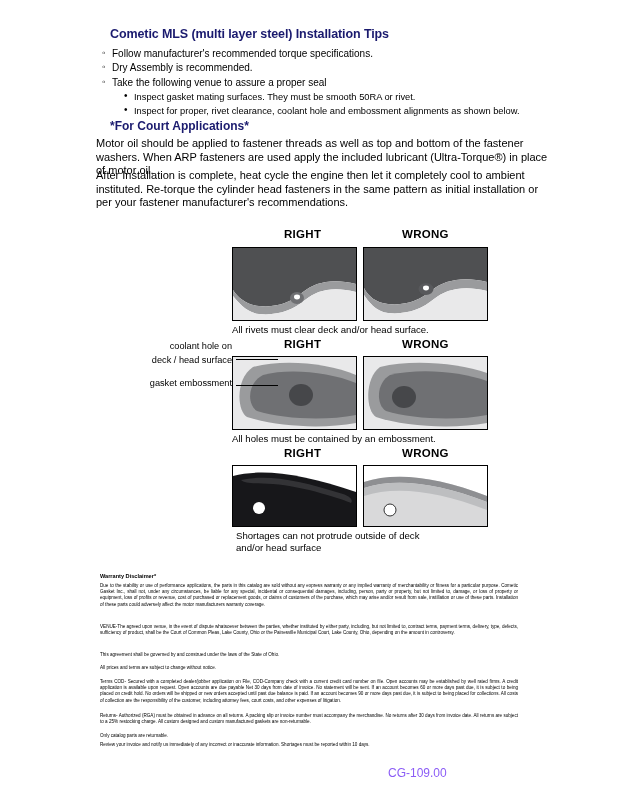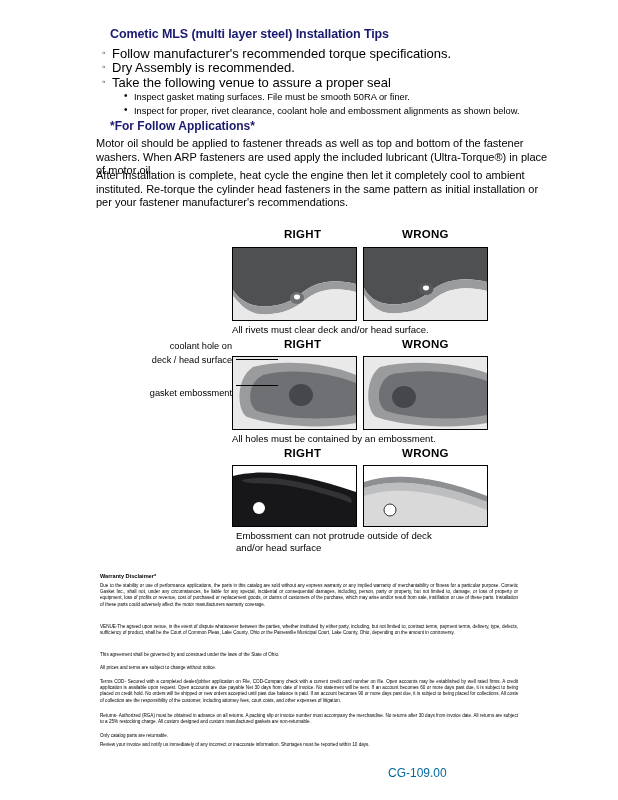--- a/index.html
+++ b/index.html
@@ -12,21 +12,21 @@
   }
   .page{position:relative;width:618px;height:718px;}
 
   .title{
     position:absolute;left:110px;top:27px;
     font-size:12.5px;font-weight:bold;color:#1a1a6e;
     letter-spacing:-0.1px;
   }
 
   .bullets{position:absolute;left:102px;top:47px;width:500px;}
-  .b1{font-size:13px;line-height:14.4px;margin:0 0 0 0;padding-left:10px;position:relative;}
+  .b1{font-size:10px;line-height:14.4px;margin:0 0 0 0;padding-left:10px;position:relative;}
   .b1:before{content:"\25E6";position:absolute;left:0;top:-1px;font-size:10px;}
   .b2{font-size:9.3px;line-height:14.2px;margin-left:22px;padding-left:10px;position:relative;}
   .b2:before{content:"\2022";position:absolute;left:0;top:-1px;font-size:10px;}
 
   .h2{
     position:absolute;left:110px;top:119px;
     font-size:12px;font-weight:bold;color:#1a1a6e;
   }
   .para{
     position:absolute;left:96px;width:460px;
@@ -58,40 +58,40 @@
   .warranty-title{
     position:absolute;left:100px;top:573px;font-size:5.6px;font-weight:bold;
   }
   .legal{
     position:absolute;left:100px;width:418px;
     font-size:4.6px;line-height:6.2px;color:#000;text-align:justify;
   }
 
   .docnum{
     position:absolute;left:388px;top:766px;
-    font-size:12px;color:#0369a1;font-family:"Liberation Sans", sans-serif;
+    font-size:12px;color:#8b5cf6;font-family:"Liberation Sans", sans-serif;
   }
   svg{display:block;}
 </style>
 </head>
 <body>
 
 <div class="page">
 
   <div class="title">Cometic MLS (multi layer steel) Installation Tips</div>
 
   <div class="bullets">
     <div class="b1">Follow manufacturer's recommended torque specifications.</div>
     <div class="b1">Dry Assembly is recommended.</div>
     <div class="b1">Take the following venue to assure a proper seal</div>
-    <div class="b2">Inspect gasket mating surfaces.  File must be smooth 50RA or finer.</div>
+    <div class="b2">Inspect gasket mating surfaces.  They must be smooth 50RA or rivet.</div>
     <div class="b2">Inspect for proper, rivet clearance, coolant hole and embossment alignments as shown below.</div>
   </div>
 
-  <div class="h2">*For Follow Applications*</div>
+  <div class="h2">*For Court Applications*</div>
   <div class="para p1">Motor oil should be applied to fastener threads as well as top and bottom of the fastener washers. When ARP fasteners are used apply the included lubricant (Ultra-Torque®) in place of motor oil.</div>
   <div class="para p2">After Installation is complete, heat cycle the engine then let it completely cool to ambient instituted. Re-torque the cylinder head fasteners in the same pattern as initial installation or per your fastener manufacturer's recommendations.</div>
 
   <div class="figs">
 
     <div class="lbl" style="left:284px;top:0px;">RIGHT</div>
     <div class="lbl" style="left:402px;top:0px;">WRONG</div>
 
     <div class="panel" style="left:232px;top:19px;width:123px;height:72px;">
       <svg width="123" height="72" viewBox="0 0 123 72">
@@ -136,21 +136,21 @@
         <path d="M16,10 C48,2 95,6 123,16 L123,66 C90,72 42,70 12,60 C2,54 0,22 16,10 Z" fill="#9a9b9d"></path>
         <path d="M26,18 C54,11 96,14 123,24 L123,58 C92,64 48,62 22,54 C12,48 12,26 26,18 Z" fill="#6f7073"></path>
         <ellipse cx="40" cy="40" rx="12" ry="11" fill="#46474a"></ellipse>
       </svg>
     </div>
 
     <div class="leadlabel" style="left:122px;top:113px;width:110px;">coolant hole on</div>
     <div class="leadlabel" style="left:112px;top:127px;width:120px;">deck / head surface</div>
     <div class="leadline" style="left:236px;top:131px;width:42px;"></div>
 
-    <div class="leadlabel" style="left:112px;top:160px;width:120px;">gasket embossment</div>
+    <div class="leadlabel" style="left:112px;top:150px;width:120px;">gasket embossment</div>
     <div class="leadline" style="left:236px;top:157px;width:42px;"></div>
 
     <div class="cap" style="left:232px;top:205px;">All holes must be contained by an embossment.</div>
 
     <div class="lbl" style="left:284px;top:219px;">RIGHT</div>
     <div class="lbl" style="left:402px;top:219px;">WRONG</div>
 
     <div class="panel" style="left:232px;top:237px;width:123px;height:60px;">
       <svg width="123" height="60" viewBox="0 0 123 60">
         <rect x="0" y="0" width="123" height="60" fill="#ffffff"></rect>
@@ -163,21 +163,21 @@
     <div class="panel" style="left:363px;top:237px;width:123px;height:60px;">
       <svg width="123" height="60" viewBox="0 0 123 60">
         <rect x="0" y="0" width="123" height="60" fill="#ffffff"></rect>
         <path d="M0,16 C30,6 72,10 123,30 L123,60 L0,60 Z" fill="#d9d9da"></path>
         <path d="M0,16 C30,6 72,10 123,30 L123,36 C72,16 30,12 0,22 Z" fill="#8e8f92"></path>
         <path d="M0,22 C30,12 72,16 123,36 L123,44 C72,24 30,20 0,30 Z" fill="#bdbec0"></path>
         <circle cx="26" cy="44" r="6" fill="#ffffff" stroke="#333" stroke-width="1"></circle>
       </svg>
     </div>
 
-    <div class="cap" style="left:236px;top:302px;">Embossment can not protrude outside of deck</div>
+    <div class="cap" style="left:236px;top:302px;">Shortages can not protrude outside of deck</div>
     <div class="cap" style="left:236px;top:314px;">and/or head surface</div>
   </div>
 
   <div class="warranty-title">Warranty Disclaimer*</div>
 
   <div class="legal" style="top:583px;">Due to the stability or use of performance applications, the parts in this catalog are sold without any express warranty or any implied warranty of merchantability or fitness for a particular purpose.  Cometic Gasket Inc., shall not, under any circumstances, be liable for any special, incidental or consequential damages, including, person, party or property, but not limited to, damage, or loss of property or equipment, loss of profits or revenue, cost of purchased or replacement goods, or claims of customers of the purchase, which may arise and/or result from sale, instillation or use of these parts.  Installation of these parts could adversely affect the motor manufacturers warranty coverage.</div>
   <div class="legal" style="top:624px;">VENUE-The agreed upon venue, in the event of dispute whatsoever between the parties, whether instituted by either party, including, but not limited to, contract terms, payment terms, delivery, type, defects, sufficiency of product, shall be the Court of Common Pleas, Lake County, Ohio or the Painesville Municipal Court, Lake County, Ohio, depending on the amount in controversy.</div>
   <div class="legal" style="top:652px;">This agreement shall be governed by and construed under the laws of the State of Ohio.</div>
   <div class="legal" style="top:665px;">All prices and terms are subject to change without notice.</div>
   <div class="legal" style="top:679px;">Terms COD- Secured with a completed dealer/jobber application on File, COD-Company check with a current credit card number on file.  Open accounts may be established by well rated firms.  A credit application is available upon request.  Open accounts are due payable Net 30 days from date of invoice.  No statement will be sent.  If an account becomes 60 or more days past due, it is subject to being placed on credit hold.  No orders will be shipped or new orders accepted until past due balance is paid.  If an account becomes 90 or more days past due, it is subject to being placed for collections.  All costs of collection are the responsibility of the customer, including attorney fees, court costs, and other expenses of litigation.</div>

